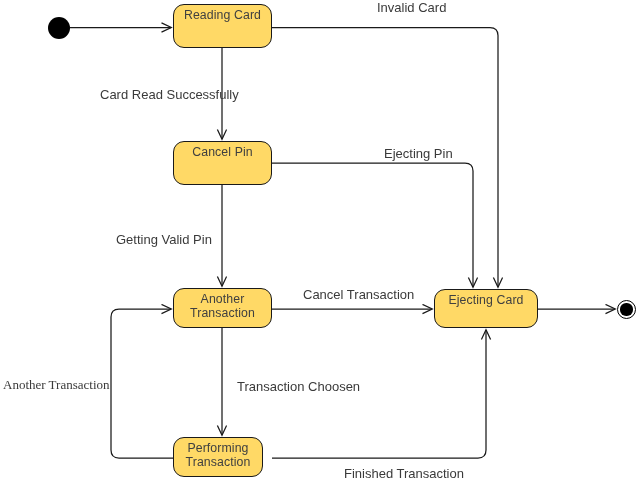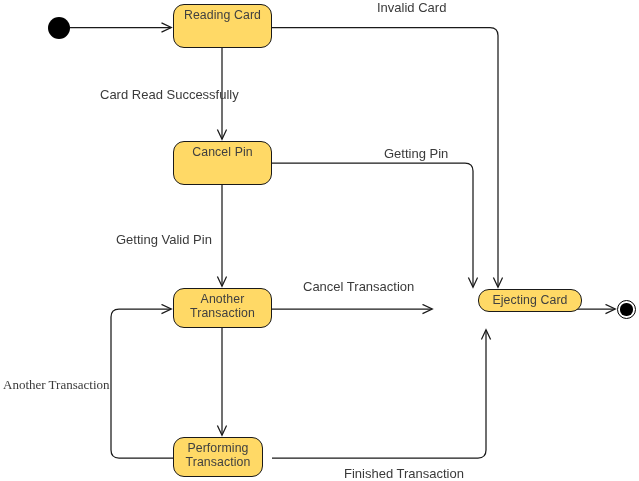--- a/index.html
+++ b/index.html
@@ -131,32 +131,33 @@
   <div class="state-node" style="left:173px; top:288px; width:99px; height:40px;">
     <span class="state-label">Another
 Transaction</span>
   </div>
 
   <div class="state-node" style="left:173px; top:437px; width:90px; height:40px;">
     <span class="state-label">Performing
 Transaction</span>
   </div>
 
-  <div class="state-node" style="left:434px; top:289px; width:104px; height:23px;margin-left:44px;">
+  <div class="state-node" style="left:434px; top:289px; width:104px; height:39px;">
     <span class="state-label">Ejecting Card</span>
   </div>
 
   <div class="edge-label" style="left:377px; top:1px;">Invalid Card</div>
 
   <div class="edge-label" style="left:100px; top:88px;">Card Read Successfully</div>
 
-  <div class="edge-label" style="left:384px; top:147px;">Getting Pin</div>
+  <div class="edge-label" style="left:384px; top:147px;">Ejecting Pin</div>
 
   <div class="edge-label" style="left:116px; top:233px;">Getting Valid Pin</div>
 
-  <div class="edge-label" style="left:303px; top:280px;text-align:right;">Cancel Transaction</div>
+  <div class="edge-label" style="left:303px; top:288px;text-align:right;">Cancel Transaction</div>
 
+  <div class="edge-label" style="left:237px; top:380px;">Transaction Choosen</div>
 
   <div class="edge-label" style="left:3px; top:378px;font-family:Liberation Serif, serif;">Another Transaction</div>
 
   <div class="edge-label" style="left:344px; top:467px;">Finished Transaction</div>
 
 </div>
 
 </body></html>

